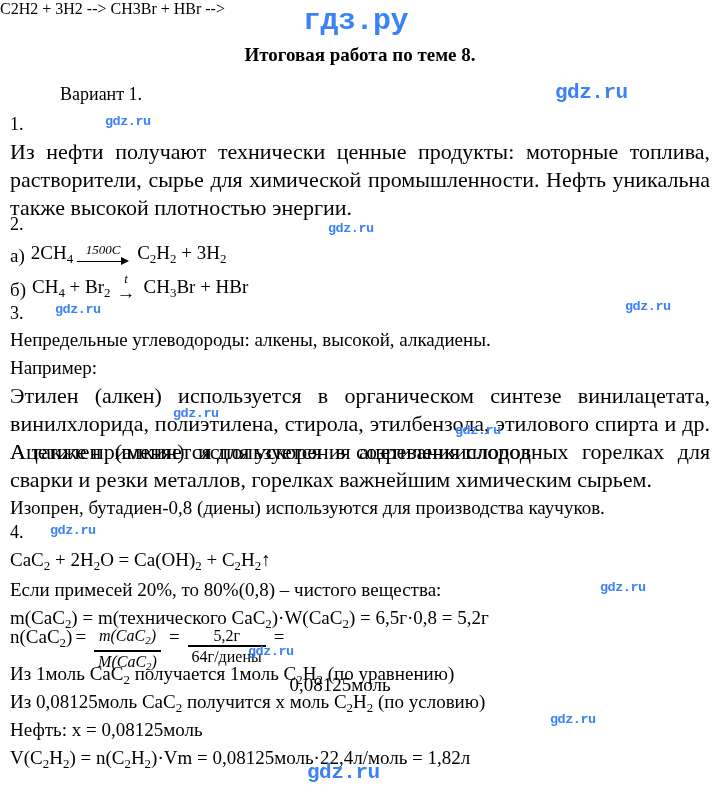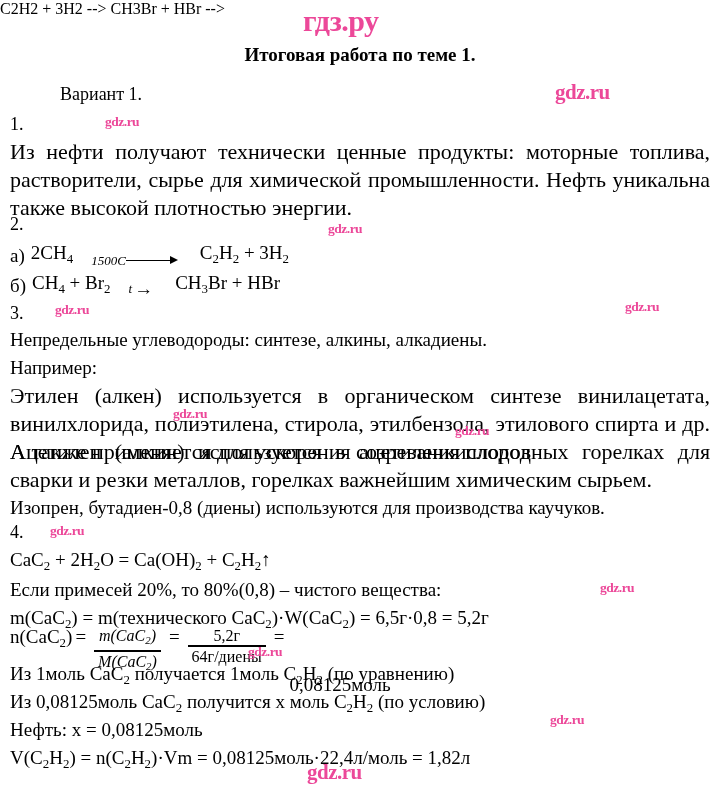--- a/index.html
+++ b/index.html
@@ -12,24 +12,24 @@
     height: 792px;
     position: relative;
     overflow: hidden;
     font-family: "Liberation Serif", "DejaVu Serif", serif;
     color: #000000;
   }
 
   
   .wm-brand {
     position: absolute;
-    font-family: Liberation Serif, serif;
+    font-family: Liberation Mono, monospace;
     font-weight: bold;
     letter-spacing: -0.5px;
-    color: #ec4899;
+    color: #3b82f6;
     white-space: nowrap;
   }
   .wm-big {
     font-size: 30px;
     line-height: 30px;
   }
   .wm-mid {
     font-size: 21px;
     line-height: 21px;
   }
@@ -93,24 +93,24 @@
   .rxn {
     position: absolute;
     left: 10px;
     font-size: 19px;
     white-space: nowrap;
     display: flex;
     align-items: flex-end;
   }
   .arrowbox {
     display: inline-flex;
-    flex-direction: row;
+    flex-direction: column;
     align-items: center;
     justify-content: flex-end;
-    margin: 0 18px;
+    margin: 0 4px;
     position: relative;
   }
   .arrowbox .cond {
     font-size: 13px;
     font-style: italic;
     font-family: "Liberation Serif", serif;
     line-height: 13px;
     margin-bottom: 0px;
   }
   .arrow-long {
@@ -183,21 +183,21 @@
 </style>
 </head>
 <body>
 
 <div class="page">
 
   
   <div class="wm-brand wm-big" style="left:303px; top:6px;">гдз.ру</div>
 
   
-  <div class="doc-title">Итоговая работа по теме 1.</div>
+  <div class="doc-title">Итоговая работа по теме 8.</div>
 
   
   <div class="variant">Вариант 1.</div>
 
   
   <div class="qnum" style="top:114px;">1.</div>
   <div class="para justify" style="top:138px;">Из нефти получают технически ценные продукты: моторные топлива, растворители, сырье для химической промышленности. Нефть уникальна также высокой плотностью энергии.</div>
 
   
   <div class="qnum" style="top:214px;">2.</div>
@@ -220,21 +220,21 @@
     <span class="arrowbox">
       <span class="cond">t</span>
       <span class="arrow-short">→</span>
     </span>
     <span style="padding-left:2px;">CH<sub>3</sub>Br + HBr</span>
   </div>
 
   
   <div class="qnum" style="top:303px;">3.</div>
 
-  <div class="line" style="top:326px;">Непредельные углеводороды: синтезе, алкины, алкадиены.</div>
+  <div class="line" style="top:326px;">Непредельные углеводороды: алкены, высокой, алкадиены.</div>
   <div class="line" style="top:354px;">Например:</div>
   <div class="para justify" style="top:382px;">Этилен (алкен) используется в органическом синтезе винилацетата, винилхлорида, полиэтилена, стирола, этилбензола, этилового спирта и др. А также применяется для ускорения созревания плодов</div>
   <div class="para justify" style="top:438px;">Ацетилен (алкин) используется в ацетиленкислородных горелках для сварки и резки металлов, горелках важнейшим химическим сырьем.</div>
   <div class="line" style="top:494px;">Изопрен, бутадиен-0,8 (диены) используются для производства каучуков.</div>
 
   
   <div class="qnum" style="top:522px;">4.</div>
 
   <div class="line" style="top:546px;">
     CaC<sub>2</sub> + 2H<sub>2</sub>O = Ca(OH)<sub>2</sub> + C<sub>2</sub>H<sub>2</sub>↑

